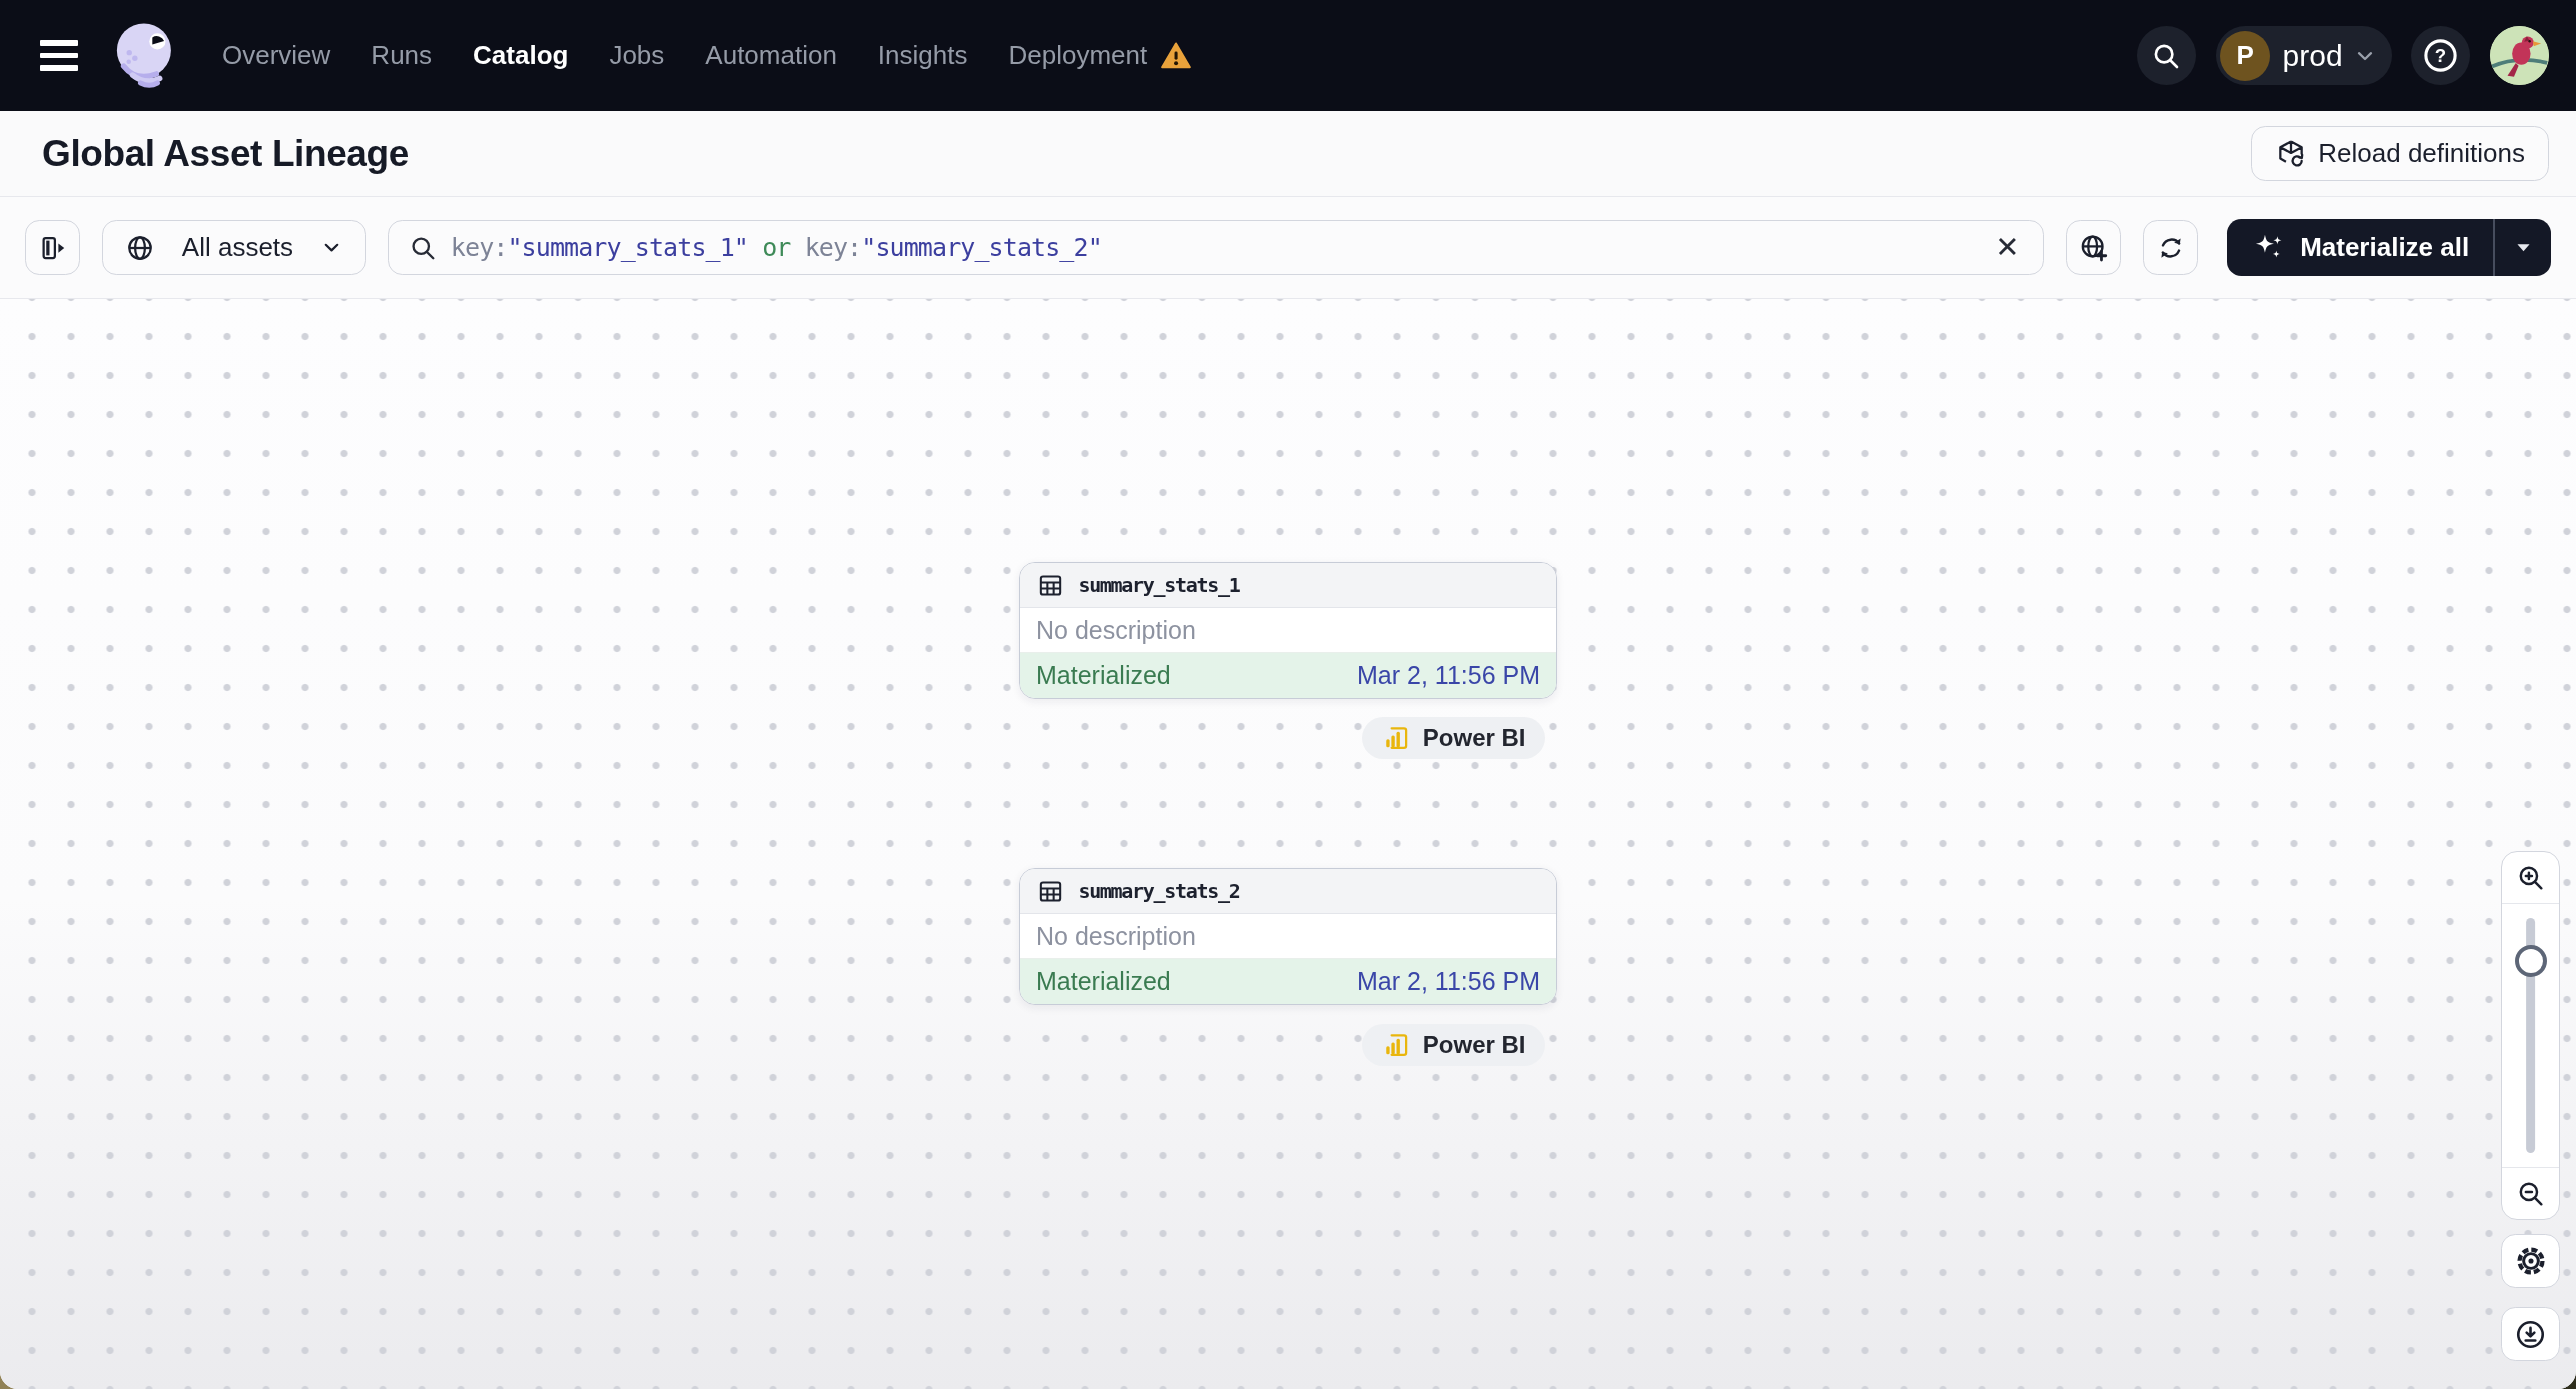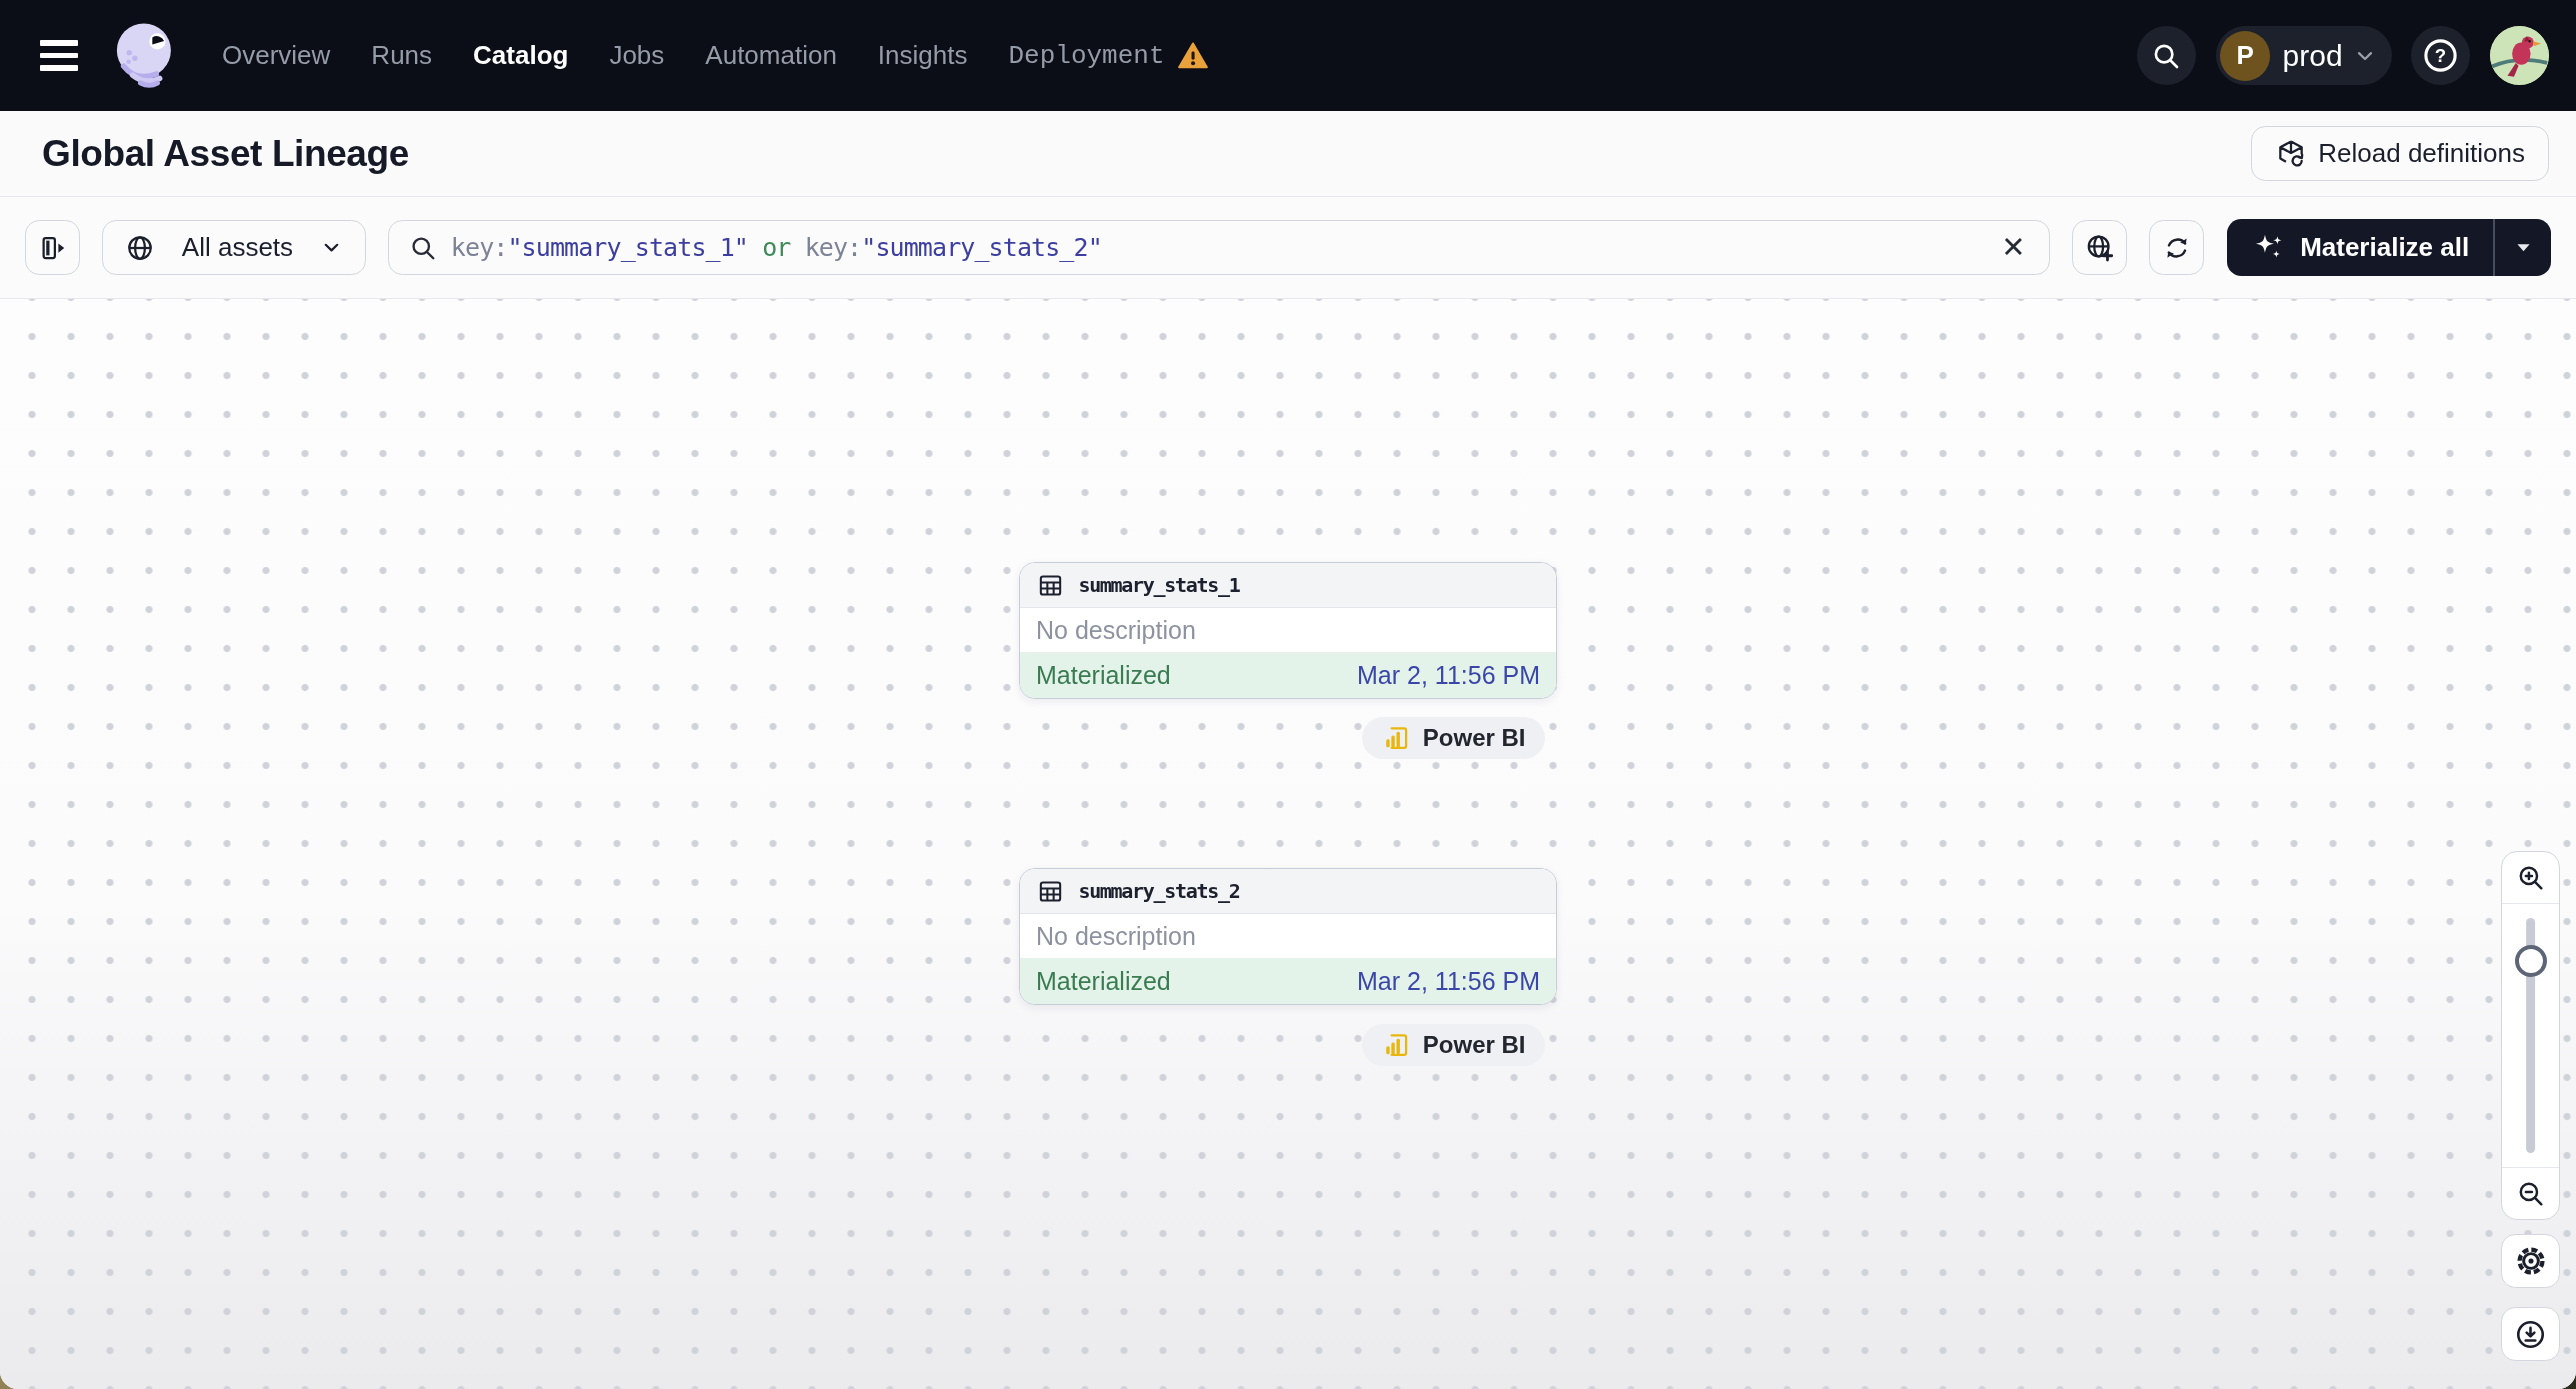--- a/index.html
+++ b/index.html
@@ -23,21 +23,21 @@
     display:flex; align-items:center;
     padding:0 27px; flex:0 0 auto;justify-content:space-between;
   }
   .nav-left { display:flex; align-items:center; flex:1; min-width:0; }
   .hamburger { width:48px; height:41px; display:flex; flex-direction:column; justify-content:center; gap:7.2px; background:none; border:none; cursor:pointer; margin:0 21.5px 0 12.5px; }
   .hamburger span { display:block; width:38px; height:5.4px; background:#fff; border-radius:0.9px; }
   .logo { width:72px; height:72px; margin-right:41px; flex:0 0 auto; }
   .nav-links { display:flex; align-items:center; gap:41px; }
   .nav-link { font-size:26px; color:#959BA7; cursor:pointer; white-space:nowrap; }
   .nav-link.active { color:#ffffff; font-weight:bold; }
-  .deploy-wrap { display:flex; align-items:center; gap:12.5px; cursor:pointer;font-family:Liberation Mono, monospace; }
+  .deploy-wrap { display:flex; align-items:center; gap:12.5px; cursor:pointer; }
   .warn-icon { width:32px; height:32px; }
 
   .nav-right { display:flex; align-items:center; gap:19.7px; }
   .icon-circle { width:59px; height:59px; border-radius:50%; background:#1d212c; display:flex; align-items:center; justify-content:center; border:none; cursor:pointer; color:#fff; }
   .env-pill { height:59px; border-radius:29.5px; background:#1d212c; display:flex; align-items:center; padding:4.5px 14.3px 4.5px 4.5px; cursor:pointer; border:none; }
   .env-avatar { width:50px; height:50px; border-radius:50%; background:#6e531f; color:#fff; font-size:26px; font-weight:bold; display:flex; align-items:center; justify-content:center; }
   .env-name { color:#fff; font-size:30px; font-weight:normal; margin:0 10.7px 0 12.5px; }
   .user-avatar { width:59px; height:59px; border-radius:50%; overflow:hidden; border:none; padding:0; cursor:pointer; background:#cde3b8; }
 
   
@@ -70,21 +70,21 @@
   .search-box {
     flex:1; height:55px; border:1.8px solid #d3d6de; border-radius:14.3px; background:#fbfbfc;
     display:flex; align-items:center; padding:0 19.7px; gap:14.3px; cursor:text; min-width:0;
   }
   .query { font-family:"DejaVu Sans Mono", monospace; font-size:25px; white-space:pre; letter-spacing:-0.9px; overflow:hidden; }
   .q-key { color:#7d8396; }
   .q-val { color:#3c3f9f; }
   .q-op  { color:#3e8a58; }
   .clear-btn { margin-left:auto; background:none; border:none; font-size:29px; color:#272b36; cursor:pointer; line-height:1; padding:0 3.6px; }
 
-  .materialize { display:flex; height:57px; background:#141826; border-radius:14.3px; overflow:hidden; flex:0 0 auto; }
+  .materialize { display:flex; height:57px; background:#141826; border-radius:14.3px; overflow:hidden; flex:0 0 auto;margin-left:6px; }
   .materialize-main { display:flex; align-items:center; gap:13.4px; padding:0 24px; background:none; border:none; color:#fff; font-size:26px; font-weight:bold; cursor:pointer; font-family:inherit; }
   .materialize-div { width:1.8px; background:#474d5e; }
   .materialize-caret { width:56px; background:none; border:none; color:#e8eaf0; display:flex; align-items:center; justify-content:center; cursor:pointer; }
 
   
   .canvas {
     position:relative; flex:1; overflow:hidden;
     background-image:
       radial-gradient(circle, #d0d2d9 3px, rgba(208,210,217,0) 4.1px),
       linear-gradient(180deg, #fdfdfe 0%, #fbfbfc 55%, #ebebee 100%);

